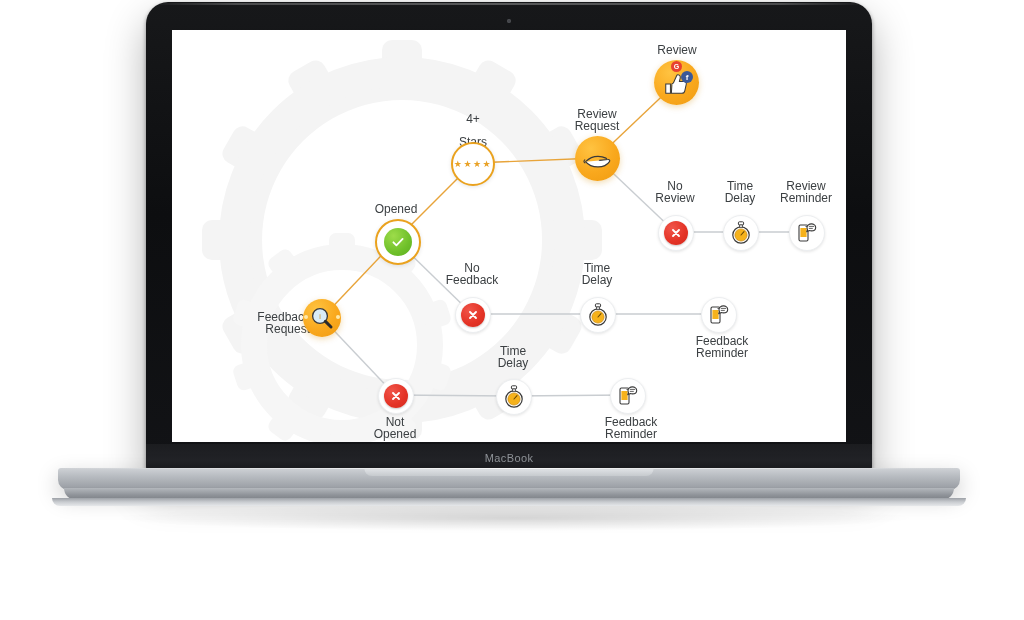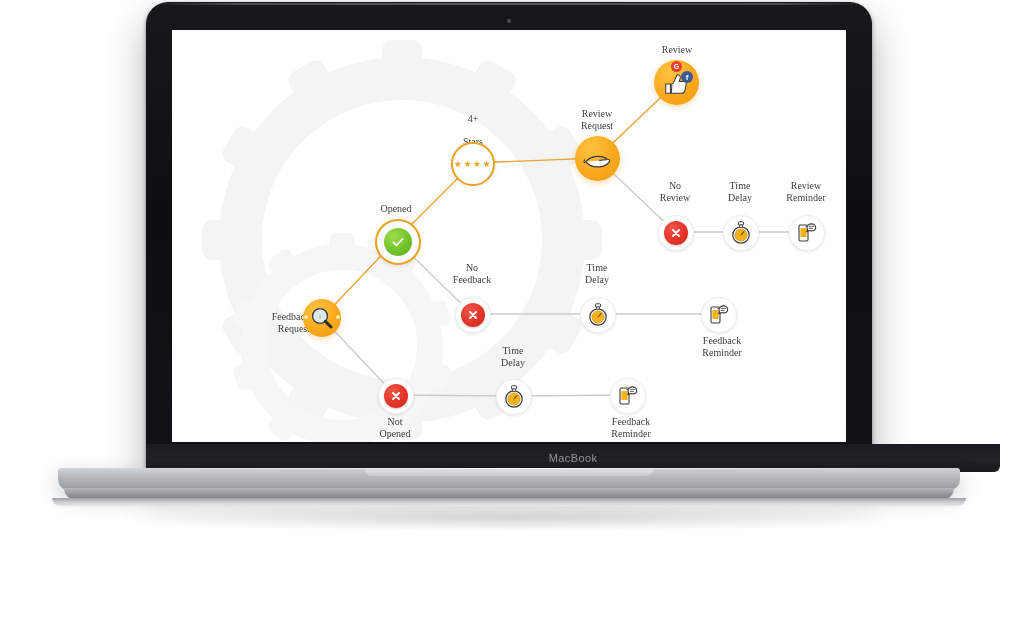--- a/index.html
+++ b/index.html
@@ -28,21 +28,21 @@
   #camera{
     position:absolute;left:50%;top:17px;width:4px;height:4px;margin-left:-2px;
     background:#3a3d42;border-radius:50%;
     box-shadow:0 0 2px rgba(255,255,255,.25) inset;
   }
   #screen{
     position:absolute;left:26px;top:28px;width:674px;height:412px;
     background:#ffffff;overflow:hidden;
   }
   #chinbar{
-    position:absolute;left:0;bottom:0;width:854px;height:28px;
+    position:absolute;left:0;bottom:0;width:726px;height:28px;
     background:linear-gradient(180deg,#1b1c1f 0%,#222327 55%,#1a1b1e 100%);
     border-radius:0 0 6px 6px;
     display:flex;align-items:center;justify-content:center;margin-top:23px;
   }
   #brand{
     color:#8f9398;font-size:11px;letter-spacing:.4px;
     font-family:"Liberation Sans","DejaVu Sans",sans-serif;
   }
 
   
@@ -79,22 +79,22 @@
     border-radius:50%;
   }
 
   
   #canvas{position:absolute;left:0;top:0;width:674px;height:412px;}
   #gearbg{position:absolute;left:0;top:0;width:674px;height:412px;}
 
   svg.wires{position:absolute;left:0;top:0;width:674px;height:412px;pointer-events:none;}
   .lbl{
     position:absolute;text-align:center;color:#3c4043;
-    font-size:10px;line-height:12.5px;white-space:nowrap;
-    font-family:Liberation Serif, serif;
+    font-size:12px;line-height:12.5px;white-space:nowrap;
+    font-family:Liberation Sans, sans-serif;
   }
 
   
   .chip{
     position:absolute;width:34px;height:34px;border-radius:50%;
     background:#ffffff;border:1px solid #eceef0;
     box-shadow:0 1px 3px rgba(0,0,0,.10);
     display:flex;align-items:center;justify-content:center;
   }
   .redx{

